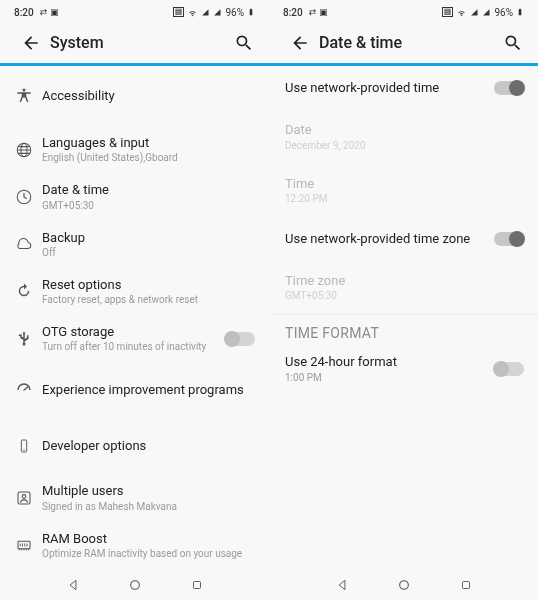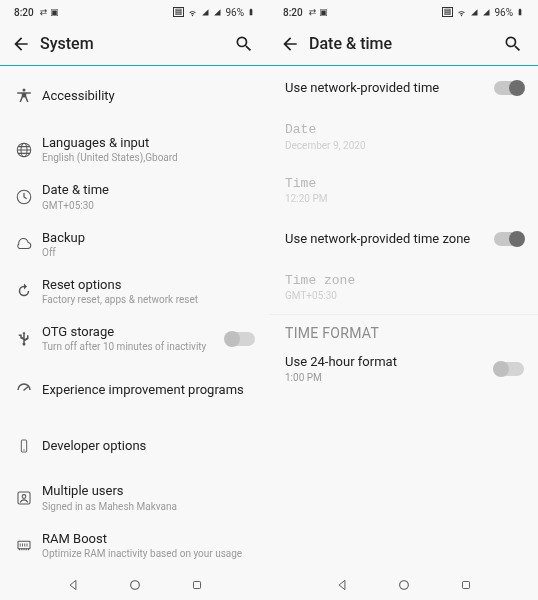--- a/index.html
+++ b/index.html
@@ -3,32 +3,32 @@
   <meta charset="utf-8">
   <style>
     * { box-sizing: border-box; margin: 0; padding: 0; font-family: Roboto, -apple-system, "Helvetica Neue", Arial, sans-serif; }
     body { width: 538px; height: 600px; display: flex; background: #f5f5f5; }
     .screen { width: 269px; height: 600px; background: #f8f8f8; display: flex; flex-direction: column; position: relative; }
     .statusbar { height: 22px; display: flex; align-items: center; padding: 2px 14px 0 14px; font-size: 10px; color: #333; }
     .statusbar .time { flex: 0 0 auto; margin-right: 6px; font-weight: 500; }
     .statusbar .sb-icons-left { flex: 1; display: flex; gap: 3px; }
     .statusbar .sb-icons-right { display: flex; align-items: center; gap: 3px; }
     .statusbar svg { display: block; }
-    .appbar { height: 44px; display: flex; align-items: center; padding: 0 10px 0 6px; border-bottom: 1px solid #0ea5e9; }
+    .appbar { height: 44px; display: flex; align-items: center; padding: 0 10px 0 16px; border-bottom: 3px solid #0ea5e9; }
     .appbar .back { width: 30px; height: 30px; display: flex; align-items: center; justify-content: center; }
     .appbar .title { font-size: 16px; font-weight: 500; color: #222; flex: 1; margin-left: 4px; }
     .appbar .search { width: 30px; height: 30px; display: flex; align-items: center; justify-content: center; }
     .content { flex: 1; overflow: hidden; }
     .row { display: flex; align-items: center; padding: 9px 14px 9px 10px; }
     .row.short { padding: 7px 14px 7px 10px; }
     .row .icon { width: 28px; height: 28px; display: flex; align-items: center; justify-content: center; flex: 0 0 28px; margin-right: 4px; color:#555; }
     .row .texts { flex: 1; min-width: 0; }
     .row .label { font-size: 13px; color: #222; line-height: 1.25; }
     .row .sub { font-size: 10px; color: #9a9a9a; margin-top: 1px; line-height: 1.2; }
-    .row.disabled .label { color: #b8b8b8; font-family: Liberation Mono, monospace; }
+    .row.disabled .label { color: #b8b8b8; }
     .row.disabled .sub { color: #cfcfcf; }
     .divider { height: 1px; background: #eee; }
     .section-header { font-size: 14px; color: #8c8c8c; padding: 10px 16px 4px 16px; letter-spacing: 0.3px; }
     .screen2 .row { padding-left: 16px; padding-right: 14px; }
     .screen2 .row .texts { padding-left: 0; }
     .screen2 .row .label { font-size: 13px; }
     .screen2 .row .sub { font-size: 10px; }
     .toggle { width: 30px; height: 14px; border-radius: 8px; background: #d4d4d4; position: relative; flex: 0 0 30px; }
     .toggle .knob { width: 16px; height: 16px; border-radius: 50%; background: #8e8e8e; position: absolute; top: -1px; }
     .toggle.off .knob { left: -1px; background: #bfbfbf; }

